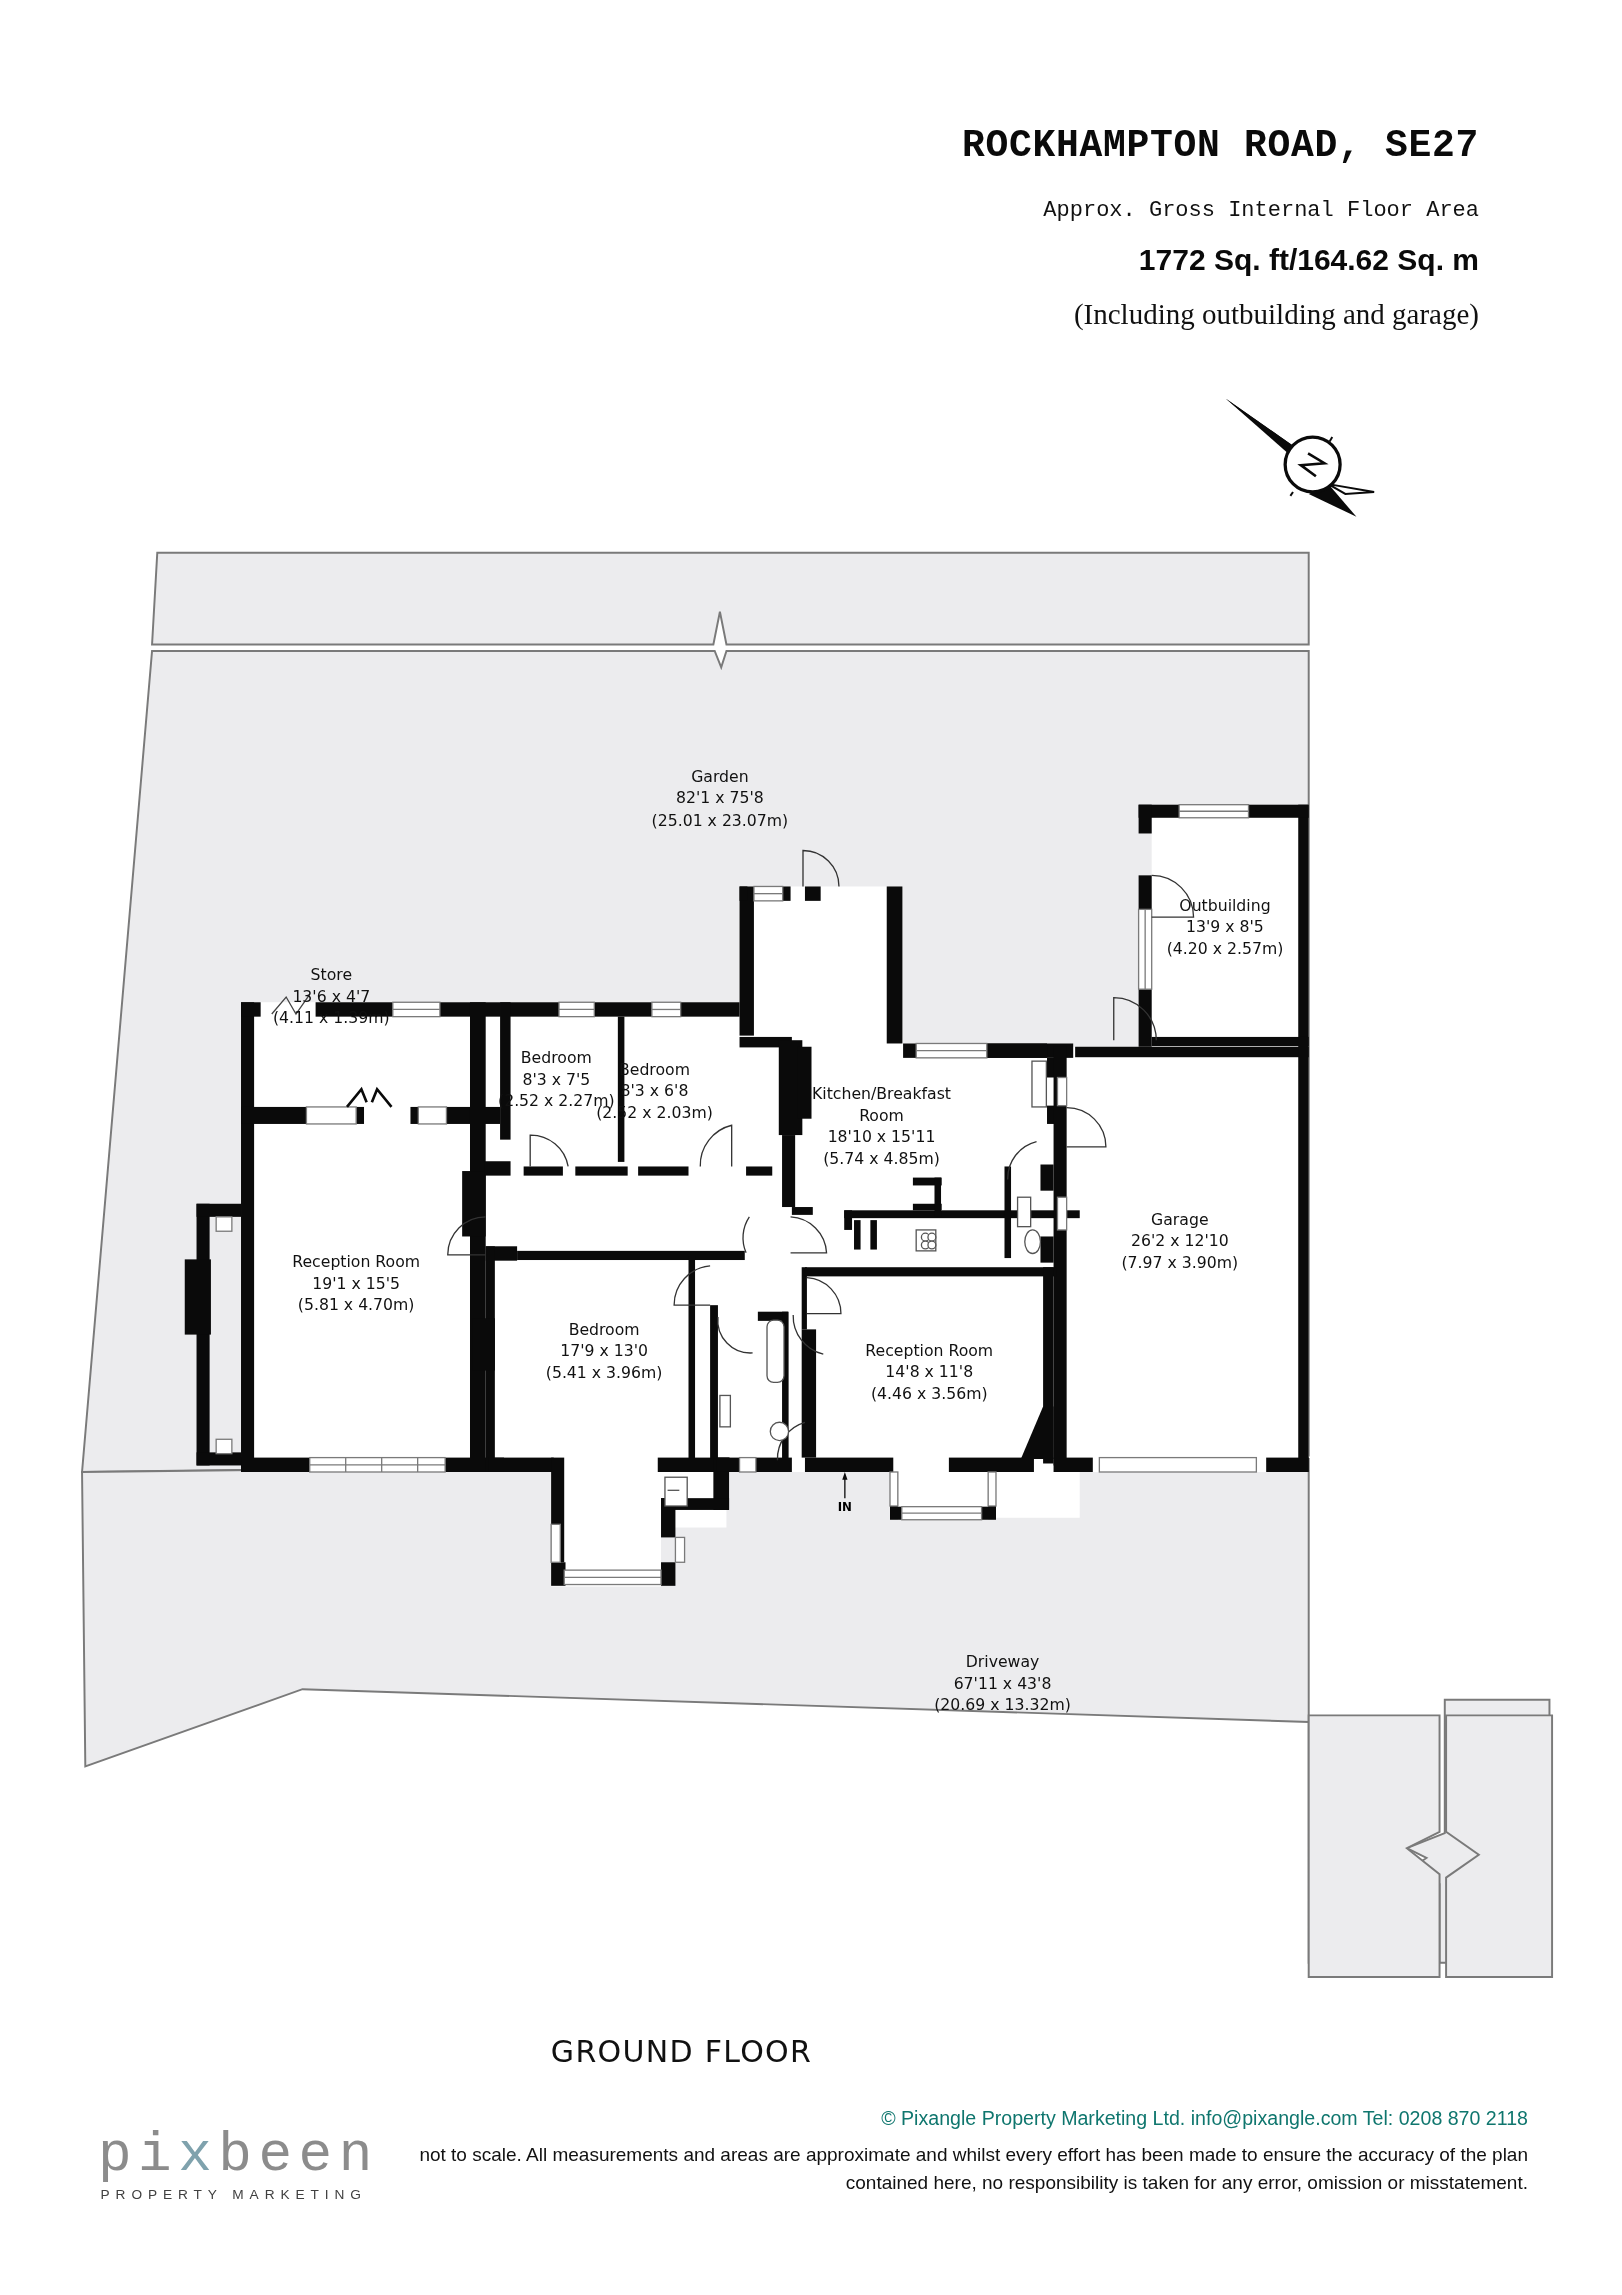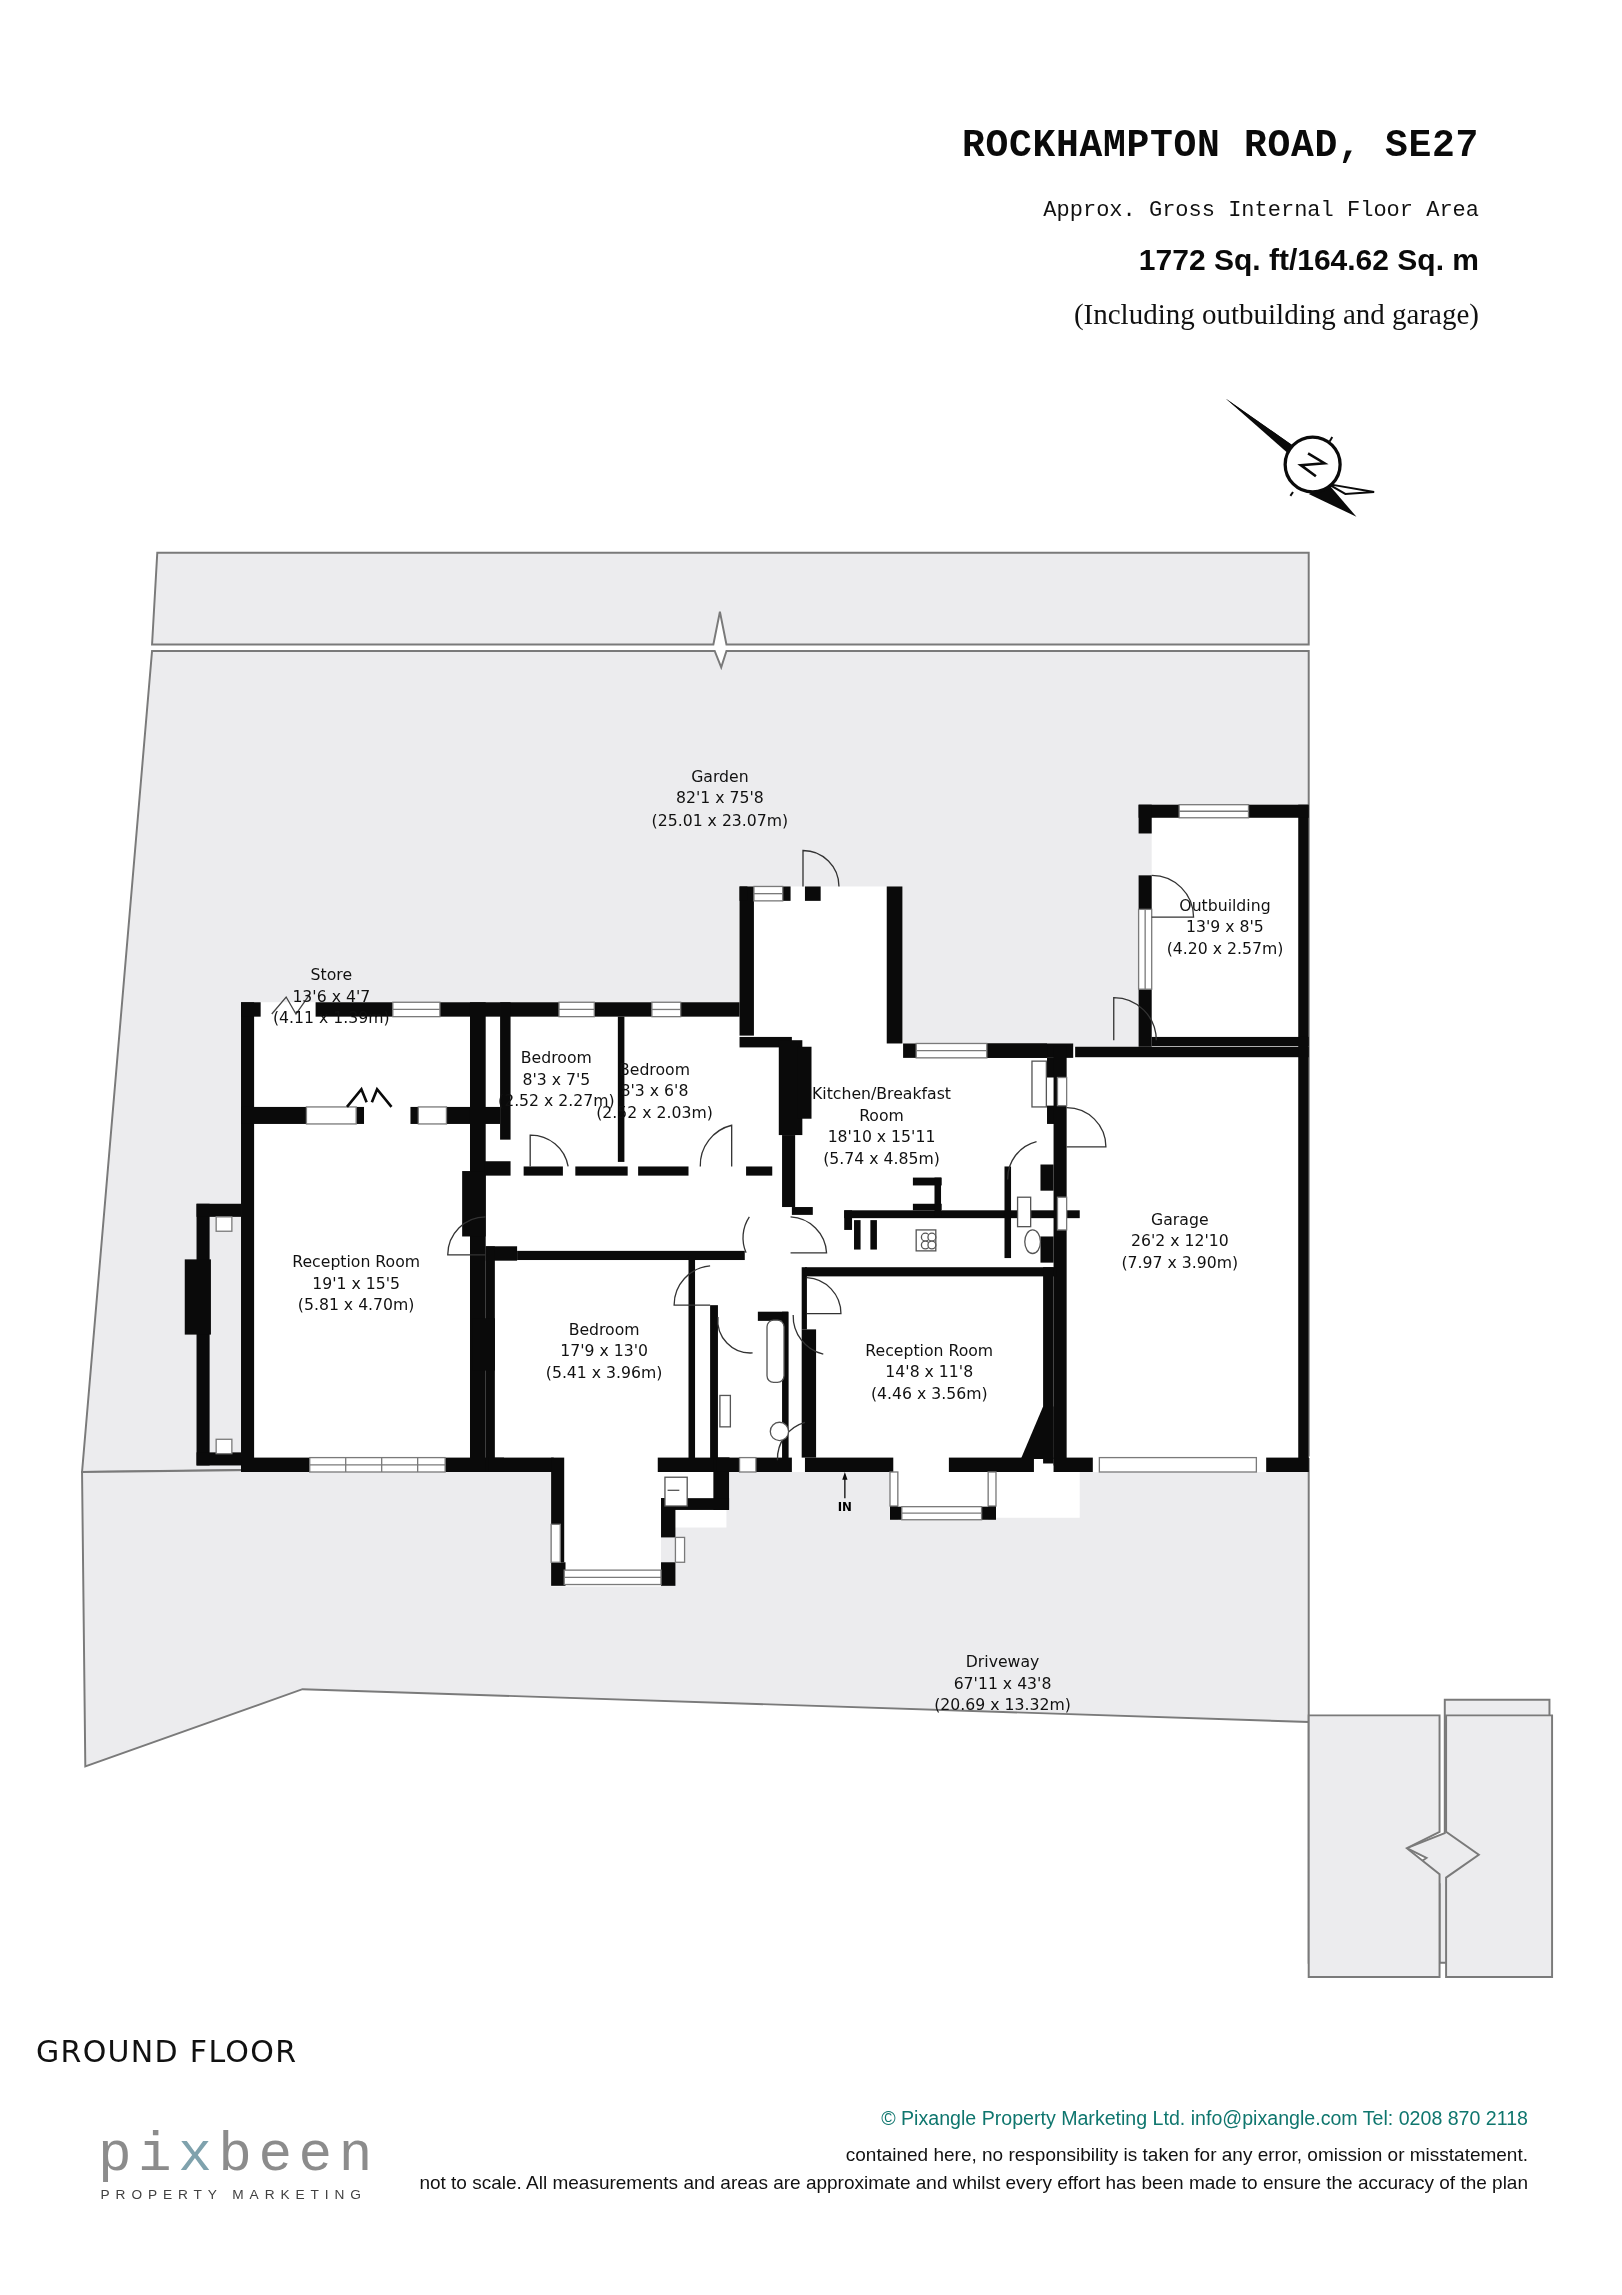--- a/index.html
+++ b/index.html
@@ -5,22 +5,22 @@
   html, body { margin: 0; padding: 0; background: #ffffff; }
   body { width: 1623px; height: 2295px; position: relative; overflow: hidden;
          font-family: "DejaVu Sans", "Liberation Sans", sans-serif; color: #111; }
   .header { position: absolute; right: 144px; top: 124px; text-align: right; }
   .title { font-family: Liberation Mono, monospace; font-weight: 700; font-size: 38px;
            letter-spacing: 0.7px; color: #0a0a0a; margin: 0 0 31px 0; }
   .sub { font-family: Liberation Mono, monospace; font-size: 22px; color: #111; margin: 0 0 19.6px 0; font-weight: 300; }
   .area { font-family: "Liberation Sans", sans-serif; font-weight: 700; font-size: 30px; color: #0a0a0a; margin: 0 0 21px 0; }
   .incl { font-family: Liberation Serif, serif; font-size: 29px; color: #111; margin: 0; }
   .plan { position: absolute; left: 0; top: 0; width: 1623px; height: 2295px; }
-  .floor-label { position: absolute; left: 0; width: 1363px; top: 2034px; text-align: left;
-                 font-family: "DejaVu Sans", sans-serif; font-size: 30px; letter-spacing: 1.3px; color: #111; padding-left: 36px; }
+  .floor-label { position: absolute; left: 0; width: 1363px; top: 2034px; text-align: center;
+                 font-family: "DejaVu Sans", sans-serif; font-size: 30px; letter-spacing: 1.3px; color: #111; }
   .footer-copy { position: absolute; right: 95px; top: 2107px; font-family: Liberation Sans, sans-serif;
                  font-size: 19.6px; color: #0f766e; }
   .footer-disc { position: absolute; right: 95px; top: 2141px; width: 1211px; text-align: right;
                  font-family: "Liberation Sans", sans-serif; font-size: 19px; line-height: 27.5px; color: #111; }
   .logo { position: absolute; left: 98px; top: 2127px; }
   .logo-word { font-family: "Liberation Mono", monospace; font-size: 56px; color: #8c8c8c; letter-spacing: 6.5px; line-height: 1; }
   .logo-x { color: #7fa2ad; }
   .logo-sub { font-family: "Liberation Sans", sans-serif; font-size: 13.7px; letter-spacing: 5.9px; color: #404040; margin-top: 3.9px; padding-left: 2.6px; }
   svg text { font-family: "DejaVu Sans", "Liberation Sans", sans-serif; }
 </style>
@@ -307,16 +307,16 @@
 
 <div class="floor-label">GROUND FLOOR</div>
 
 <div class="logo">
   <div class="logo-word"><span>pi</span><span class="logo-x">x</span><span>been</span></div>
   <div class="logo-sub">PROPERTY MARKETING</div>
 </div>
 
 <div class="footer-copy">© Pixangle Property Marketing Ltd. info@pixangle.com Tel: 0208 870 2118</div>
 <div class="footer-disc">
+  <div>not to scale. All measurements and areas are approximate and whilst every effort has been made to ensure the accuracy of the plan</div>
   <div>contained here, no responsibility is taken for any error, omission or misstatement.</div>
-  <div>not to scale. All measurements and areas are approximate and whilst every effort has been made to ensure the accuracy of the plan</div>
 </div>
 
 
 </body></html>

